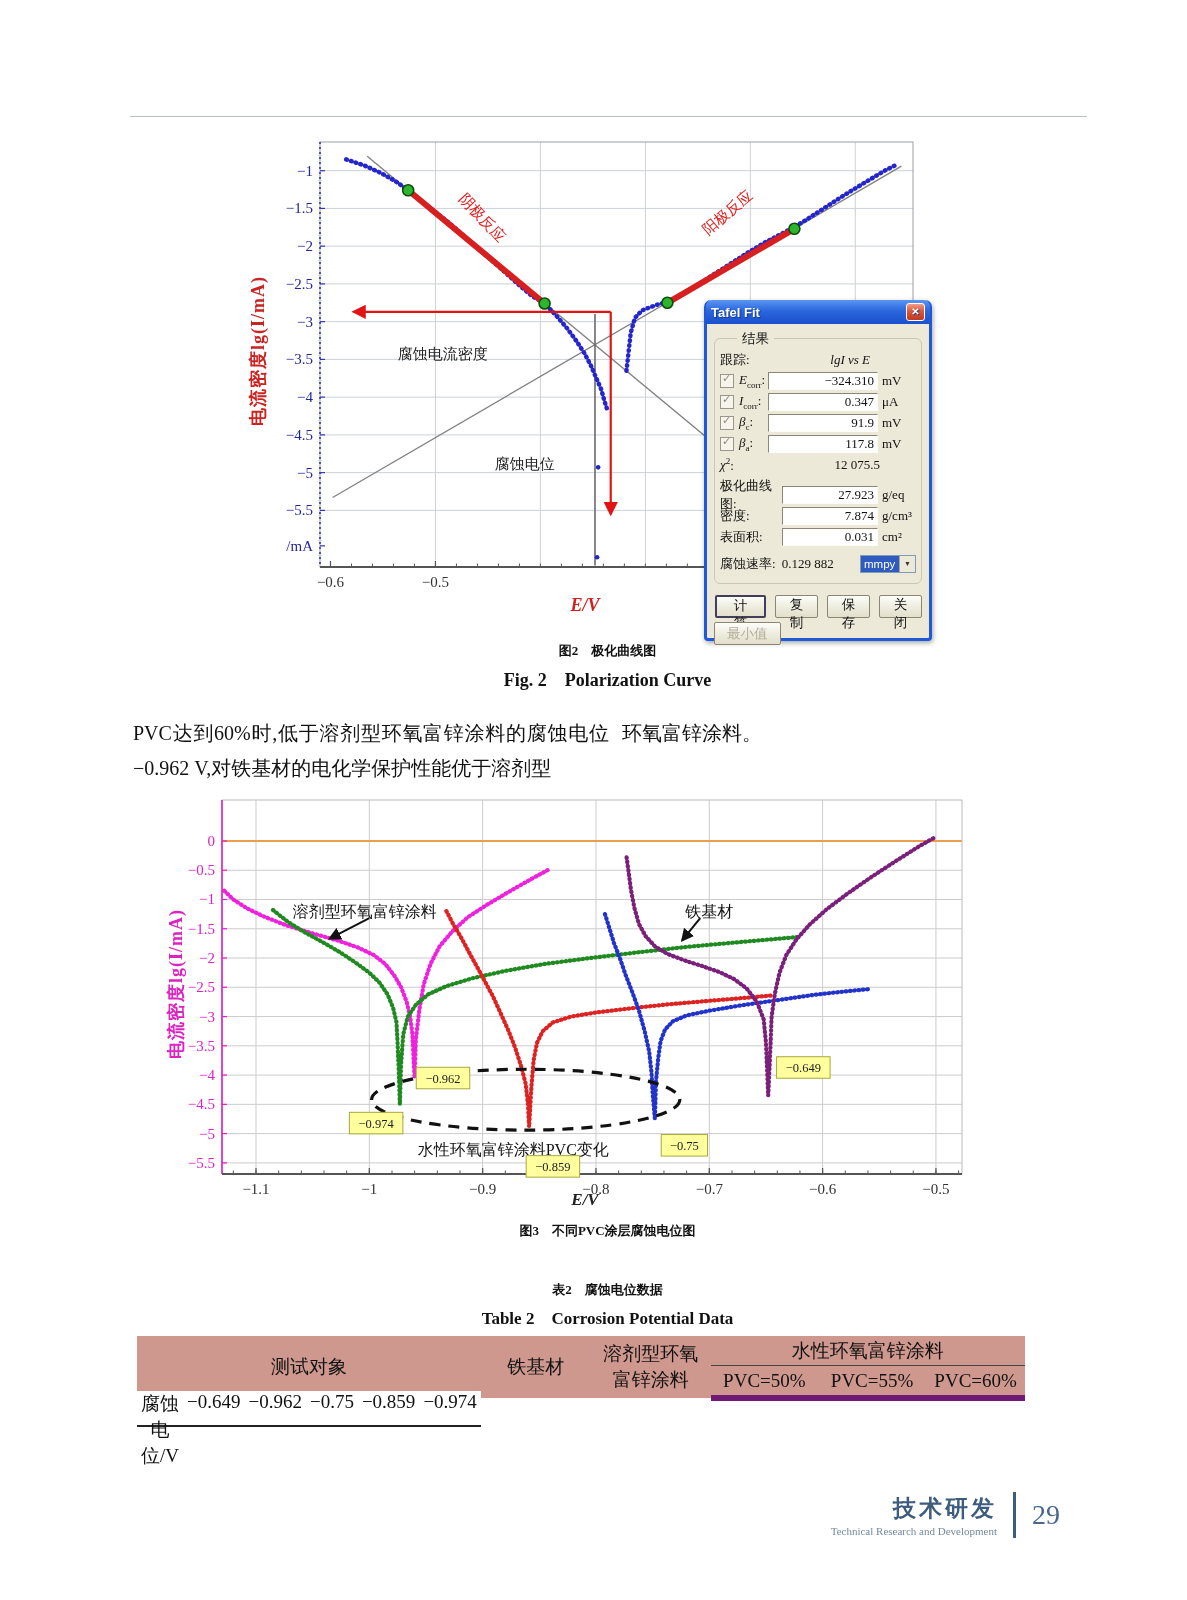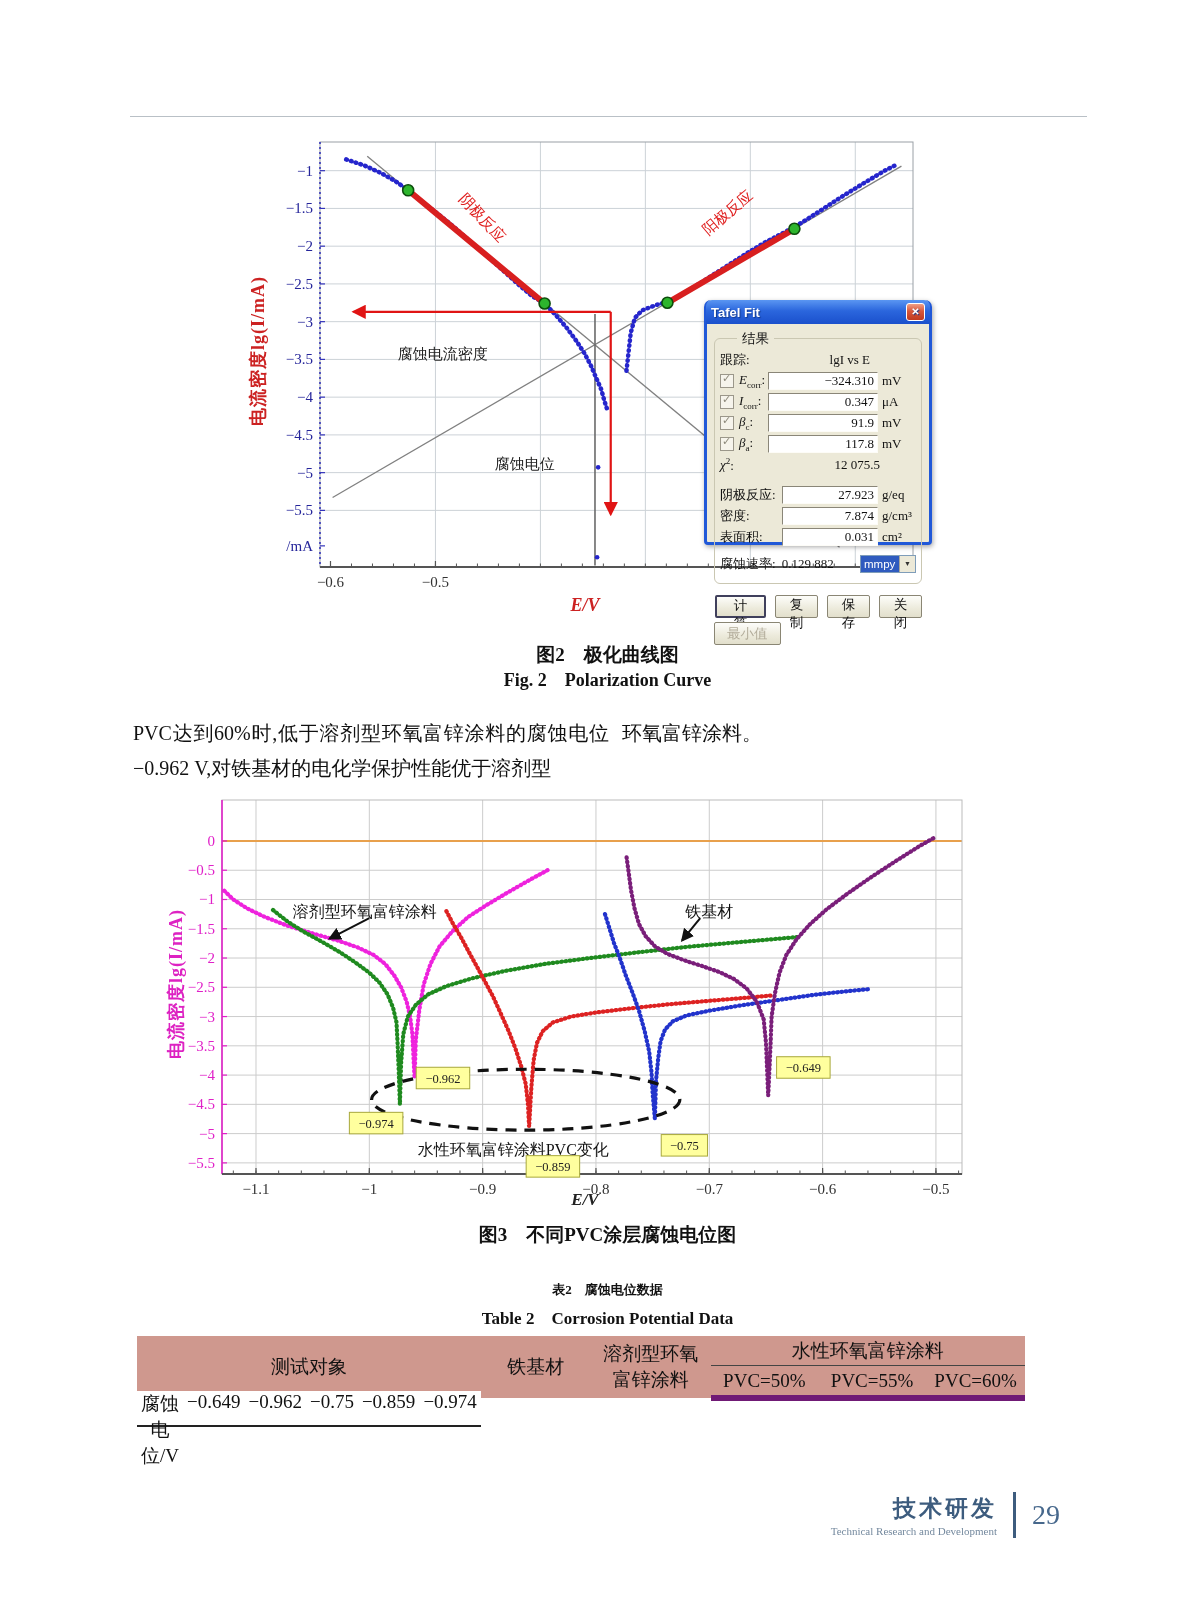--- a/index.html
+++ b/index.html
@@ -7,21 +7,21 @@
         font-family:"Liberation Serif",serif;overflow:hidden;}
   
   .hdr-title{position:absolute;top:88px;right:100px;font-size:17px;color:#95a3ae;letter-spacing:1px;}
   .hdr-rule{position:absolute;top:116px;left:130px;right:100px;height:1px;background:#b9c0c6;}
   
   .fig2-ylabel{position:absolute;left:88px;top:339px;width:340px;text-align:center;
                transform:rotate(-90deg);color:#cc2222;font-size:18px;font-weight:bold;letter-spacing:1px;}
   .fig2-svg{position:absolute;left:270px;top:138px;}
   .fig2-xlabel{position:absolute;left:545px;top:595px;width:80px;text-align:center;
                color:#cc2222;font-size:18px;font-style:italic;font-weight:bold;}
-  .cap-cn{position:absolute;left:130px;width:955px;text-align:center;font-size:19px;font-weight:bold;color:#111;}
+  .cap-cn{position:absolute;left:130px;width:955px;text-align:center;font-size:13px;font-weight:bold;color:#111;}
   .cap-en{position:absolute;left:130px;width:955px;text-align:center;font-size:18px;font-weight:bold;color:#111;}
   .cap2-cn{top:642px;} .cap2-en{top:668px;}
   .cap3-cn{top:1222px;} .cap3-en{top:1249px;}
   
   .body-left{position:absolute;left:133px;top:716px;width:476px;font-size:20px;line-height:35px;color:#111;text-align:justify;}
   .body-right{position:absolute;left:622px;top:716px;width:465px;font-size:20px;line-height:35px;color:#111;}
   
   .fig3-ylabel{position:absolute;left:6px;top:972px;width:340px;text-align:center;
                transform:rotate(-90deg);color:#dd22c2;font-size:18px;font-weight:bold;letter-spacing:1px;}
   .fig3-svg{position:absolute;left:150px;top:795px;}
@@ -41,21 +41,21 @@
   tr.hrow2 td{border-bottom:6px solid #701a75;}
   tr.drow td{border-bottom:2px solid #222;}
   
   .footer{position:absolute;top:1492px;left:700px;width:360px;display:flex;align-items:center;justify-content:flex-end;gap:16px;}
   .f-txt{text-align:right;}
   .f-cn{font-family:"Liberation Sans",sans-serif;font-weight:bold;font-size:23px;color:#3d5c7e;letter-spacing:3px;}
   .f-en{font-size:11px;color:#74899e;margin-top:1px;}
   .f-bar{width:3px;height:46px;background:#3d5c7e;}
   .f-num{font-size:28px;color:#47688c;}
   
-  .dialog{position:absolute;left:704px;top:300px;width:228px;height:245px;z-index:10;
+  .dialog{position:absolute;left:704px;top:300px;width:228px;height:341px;z-index:10;
           background:#ece9d8;border:3px solid #2058d8;border-top:none;border-radius:7px 7px 4px 4px;
           box-shadow:1px 2px 5px rgba(0,0,0,.35);font-family:"Liberation Serif",serif;box-sizing:border-box;}
   .dlg-title{height:24px;margin:0 -1px;background:linear-gradient(180deg,#5a96f2 0%,#2b66dd 45%,#1a50cc 100%);
              border-radius:6px 6px 0 0;display:flex;align-items:center;justify-content:space-between;
              padding:0 5px;color:#fff;font-family:"Liberation Sans",sans-serif;font-weight:bold;font-size:13px;
              text-shadow:1px 1px 1px #12398e;}
   .dlg-close{width:17px;height:16px;border:1px solid #fff;border-radius:3px;
              background:linear-gradient(180deg,#f09f86,#d8573a 45%,#c03a20);
              color:#fff;font-size:10px;line-height:15px;text-align:center;font-weight:bold;cursor:pointer;}
   .dlg-body{padding:6px 7px 4px 7px;font-size:13px;color:#111;}
@@ -68,21 +68,21 @@
   .symwrap{font-size:13px;}
   .symwrap::after{content:":";}
   .symwrap i{font-style:italic;}
   .symwrap sub{font-size:9px;}
   .chiwrap sup{font-size:9px;}
   .chiwrap::after{content:":";}
   .fld{margin-left:auto;width:102px;height:16px;background:#fff;border:1px solid;flex:none;
        border-color:#8a8678 #fdfcf7 #fdfcf7 #8a8678;text-align:right;padding:0 3px;
        font-size:13px;line-height:16px;}
   .unit{width:34px;margin-left:4px;flex:none;font-size:13px;}
-  .trackval{margin-left:auto;margin-right:46px;}
+  .trackval{margin-left:auto;margin-right:46px;font-style:italic;}
   .chival{margin-left:auto;margin-right:36px;}
   .gap8{height:8px;} .gap5{height:5px;}
   .dd{margin-left:auto;display:flex;width:56px;height:18px;border:1px solid #7f9db9;background:#a21caf;
       box-sizing:border-box;cursor:pointer;}
   .dd-sel{flex:1;background:#2f5bbf;color:#fff;font-size:11.5px;line-height:16px;padding:0 3px;
           font-family:"Liberation Sans",sans-serif;}
   .dd-btn{width:15px;background:#ece9d8;border-left:1px solid #aca899;font-size:7px;
           display:flex;align-items:center;justify-content:center;color:#333;}
   .ratelbl{margin-right:6px;}
   .dlg-btns{display:flex;gap:9px;margin-top:11px;padding-left:1px;}
@@ -239,21 +239,21 @@
           <span class="symwrap"><i>β</i><sub>a</sub></span>
           <span class="fld">117.8</span>
           <span class="unit">mV</span>
         </div>
         <div class="drow">
           <span class="chiwrap"><i>χ</i><sup>2</sup></span>
           <span class="chival">12 075.5</span>
         </div>
         <div class="gap8"></div>
         <div class="drow">
-          <span>阴极反应:</span>
+          <span>极化曲线图:</span>
           <span class="fld" style="width:88px">27.923</span>
           <span class="unit">g/eq</span>
         </div>
         <div class="drow">
           <span>密度:</span>
           <span class="fld" style="width:88px">7.874</span>
           <span class="unit">g/cm³</span>
         </div>
         <div class="drow">
           <span>表面积:</span>

